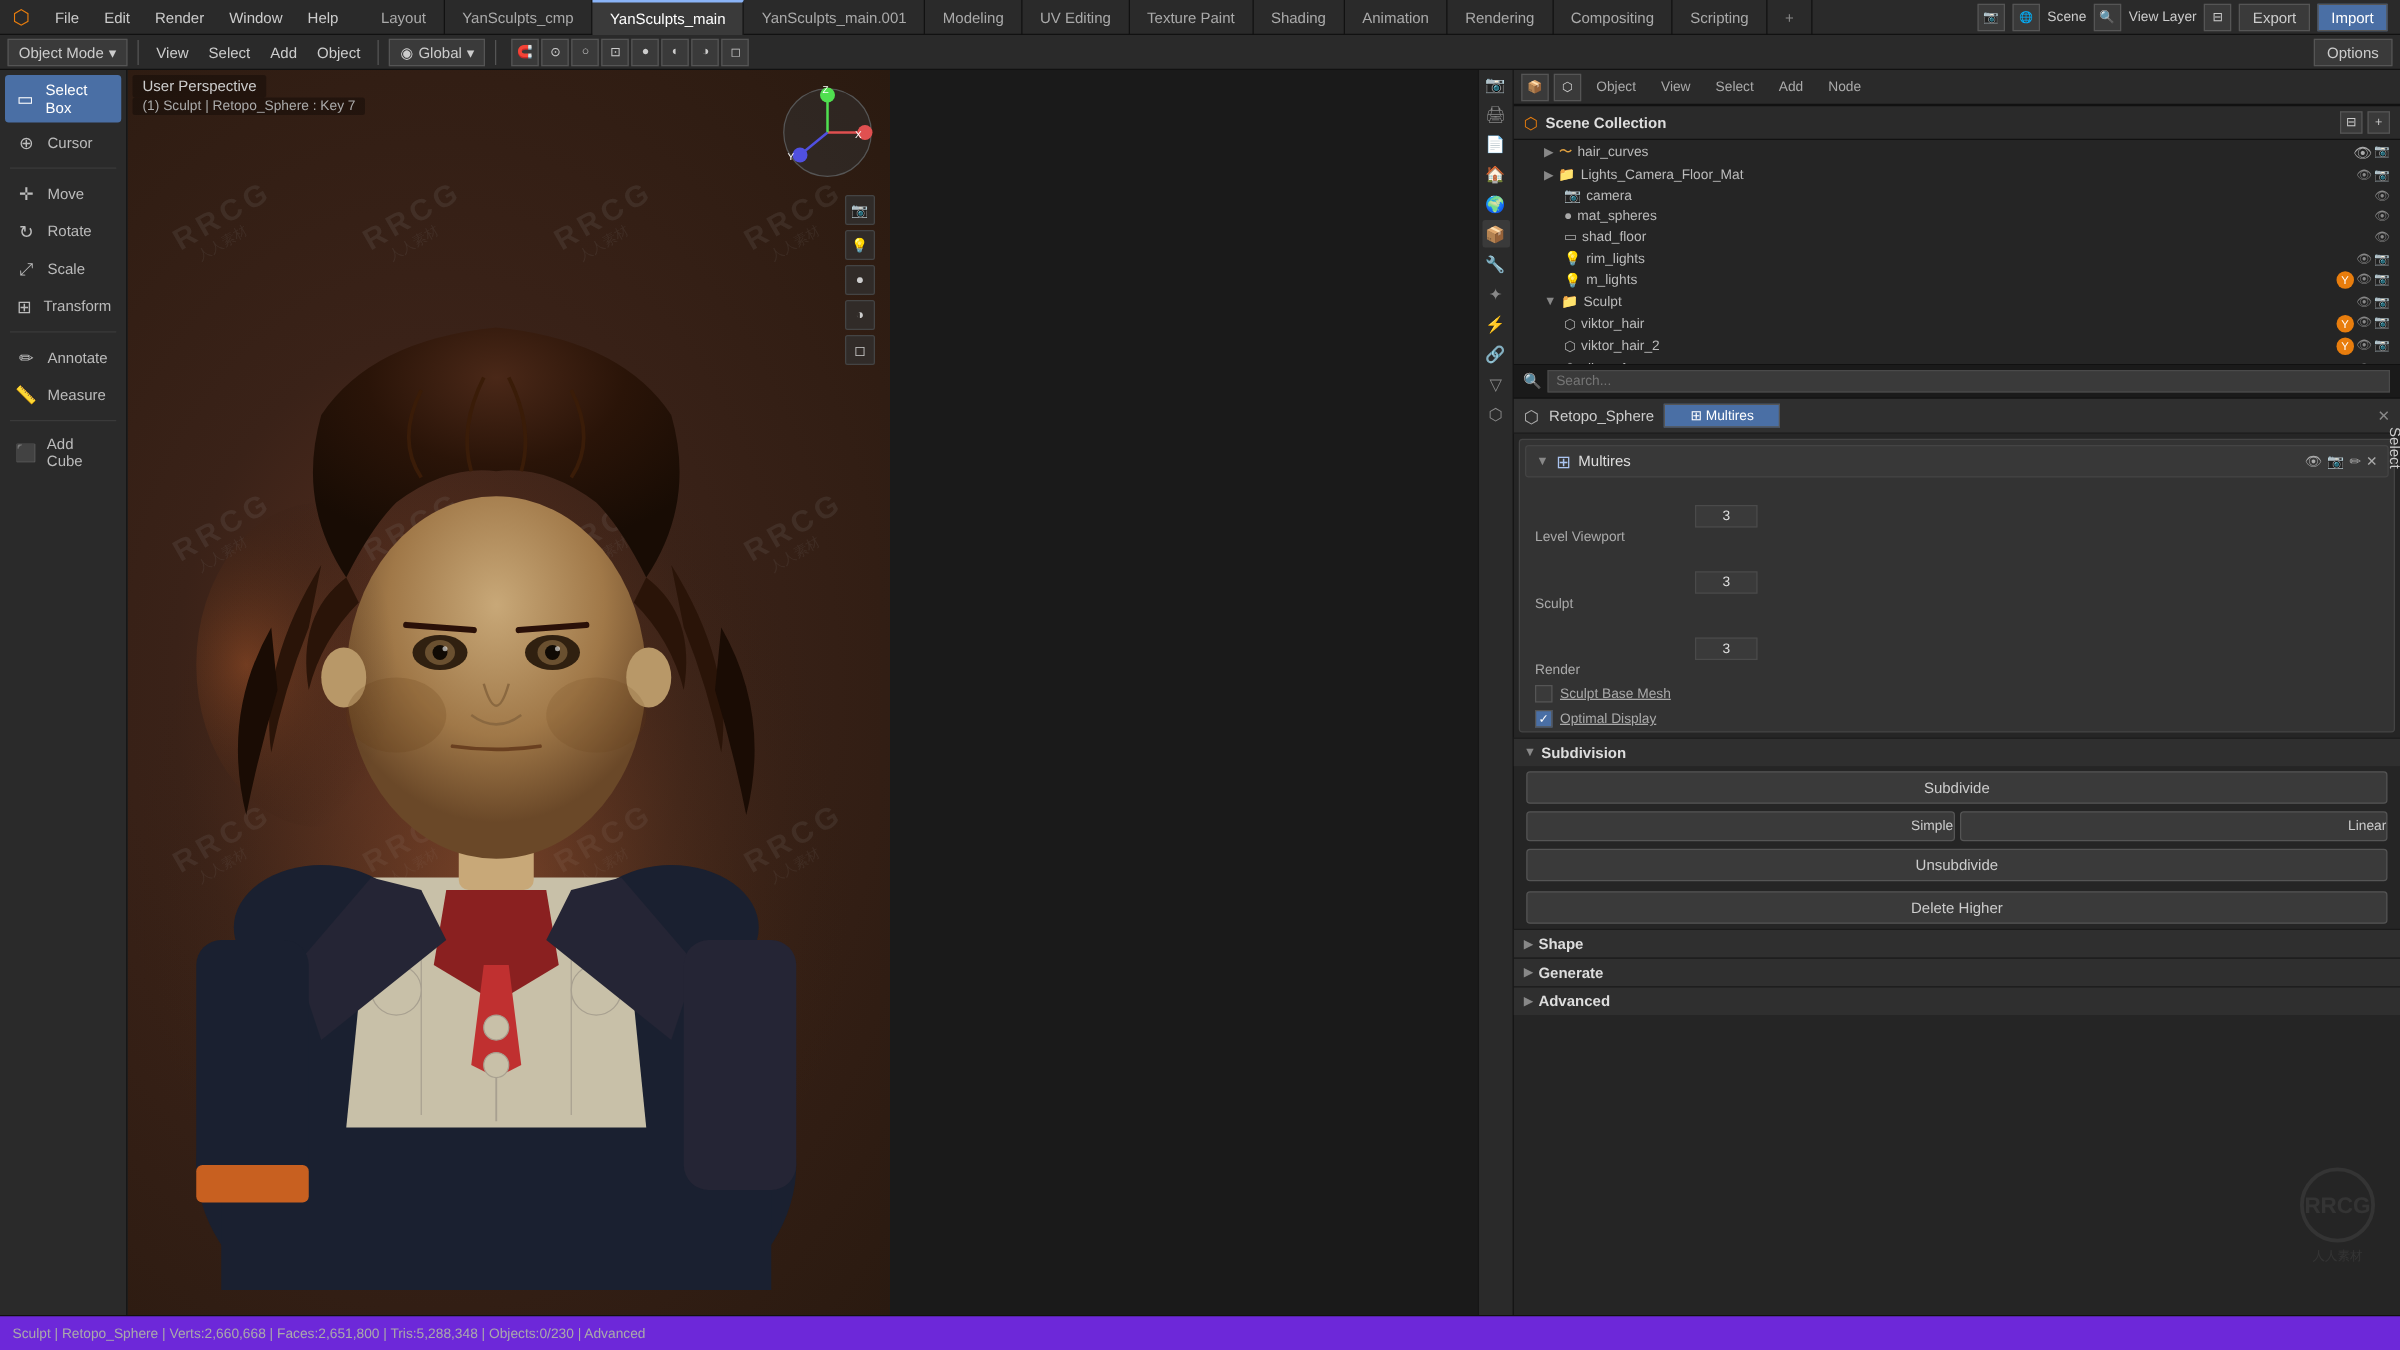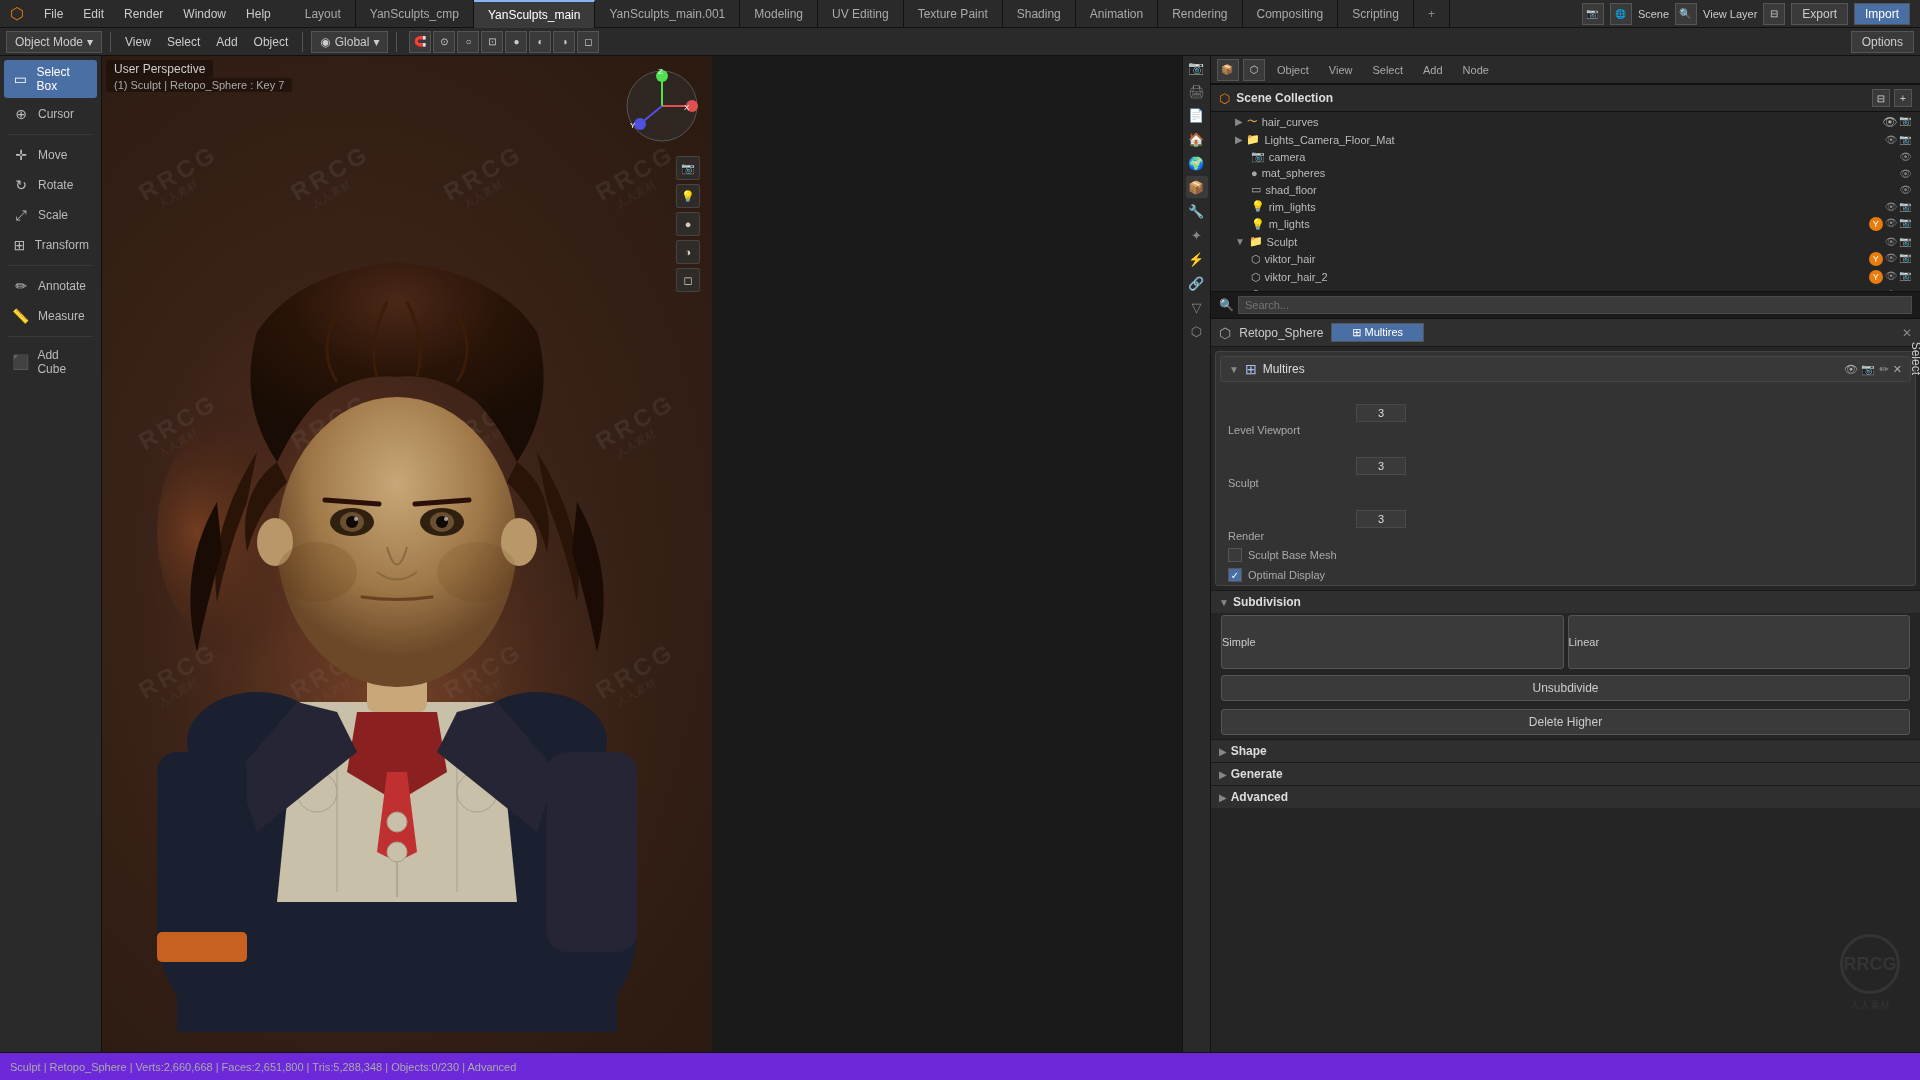--- a/index.html
+++ b/index.html
@@ -105,27 +105,27 @@
 
     .level-row {
       display: flex; align-items: center; padding: 3px 12px; gap: 8px;
     }
     .level-label { color: #aaa; font-size: 11px; flex: 0 0 120px; margin-top: 35px; }
     .level-value { background: #3a3a3a; border: 1px solid #4a4a4a; color: #ddd; font-size: 11px; padding: 2px 8px; width: 50px; text-align: center; cursor: pointer; }
 
     .checkbox-row { display: flex; align-items: center; padding: 3px 12px; gap: 6px; }
     .cb { width: 14px; height: 14px; background: #3a3a3a; border: 1px solid #555; display: flex; align-items: center; justify-content: center; cursor: pointer; font-size: 10px; }
     .cb.checked { background: #4a6fa5; color: #fff; }
-    .cb-label { color: #aaa; font-size: 11px; }
+    .cb-label { color: #aaa; font-size: 11px; text-decoration: underline; }
 
     .action-btn {
       margin: 4px 10px; background: #3a3a3a; border: 1px solid #555; color: #ccc; font-size: 12px; padding: 5px 0; cursor: pointer; text-align: center; border-radius: 3px;
     }
     .action-btn-row { display: flex; gap: 4px; margin: 2px 10px; }
-    .action-btn-half { flex: 1; background: #3a3a3a; border: 1px solid #555; color: #ccc; font-size: 11px; padding: 20px 0; cursor: pointer; text-align: left; border-radius: 3px; }
+    .action-btn-half { flex: 1; background: #3a3a3a; border: 1px solid #555; color: #ccc; font-size: 11px; padding: 5px 0; cursor: pointer; text-align: right; border-radius: 3px; }
 
     
     .rp-top-toolbar {
       background: #2a2a2a; border-bottom: 1px solid #111; height: 28px; display: flex; align-items: center; padding: 0 6px; gap: 4px;
     }
     .rp-toolbar-btn { padding: 2px 8px; cursor: pointer; color: #aaa; font-size: 11px; background: transparent; border: none; }
     .rp-toolbar-btn.active { color: #fff; }
 
     
     .retopo-bar {
@@ -689,20 +689,21 @@
       <div class="cb checked">✓</div>
       <span class="cb-label">Optimal Display</span>
     </div>
   </div>
 
   <div class="prop-section-header">
     <span class="arrow">▼</span>
     <span class="prop-section-label">Subdivision</span>
   </div>
 
+  <div class="action-btn">Subdivide</div>
 
   <div class="action-btn-row">
     <div class="action-btn-half">Simple</div>
     <div class="action-btn-half">Linear</div>
   </div>
 
   <div class="action-btn">Unsubdivide</div>
 
   <div class="action-btn">Delete Higher</div>
 

